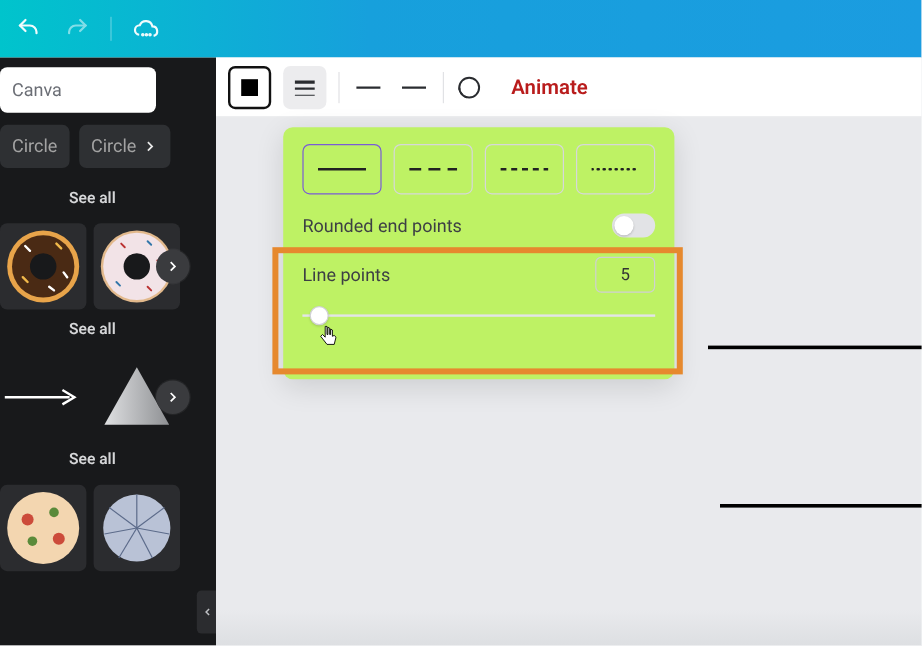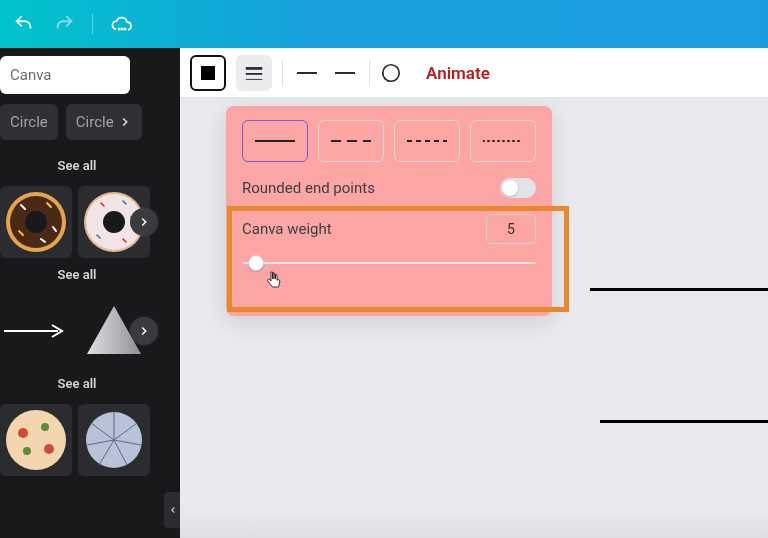--- a/index.html
+++ b/index.html
@@ -48,21 +48,21 @@
   .tool {
     width:36px; height:36px; border-radius:6px; display:flex; align-items:center; justify-content:center;
     color:#222; background:transparent;
   }
   .tool.sel { background:#ececee; }
   .tool.border { border:2px solid #111; }
   .tool svg { display:block; }
   .vsep { width:1px; height:26px; background:#e1e2e5; }
   .animate { display:flex; align-items:center; gap:24px; font-size:17px; font-weight:600; color:#b91c1c; }
   .panel {
-    position:absolute; left:46px; top:58px; width:326px; background:#fca5a5;
+    position:absolute; left:56px; top:58px; width:326px; background:#bef264;
     border-radius:8px; box-shadow:0 6px 24px rgba(0,0,0,.12); padding:14px 16px 44px 16px;
   }
   .styles { display:flex; gap:10px; margin-bottom:16px; }
   .stylebox {
     width:66px; height:42px; border:1px solid #d6d7da; border-radius:6px;
     display:flex; align-items:center; justify-content:center; color:#222;
   }
   .stylebox.sel { border:1.5px solid #7a5bd6; }
   .prow { display:flex; align-items:center; justify-content:space-between; font-size:15px; color:#3d3f44; margin:10px 0 8px; }
   .toggle { width:36px; height:20px; border-radius:10px; background:#e2e3e6; position:relative; }
@@ -277,21 +277,21 @@
             </svg>
           </div>
       </div>
       <div class="prow">
         <span>Rounded end points</span>
         <div class="toggle">
             <div class="knob"></div>
           </div>
       </div>
       <div class="prow" style="margin-top:16px">
-        <span>Canva weight</span>
+        <span>Line points</span>
         <div class="lwbox">
             <span>5</span>
           </div>
       </div>
       <div class="slider">
         <div class="track"></div>
         <div class="hand"></div>
       </div>
     </div>
 

